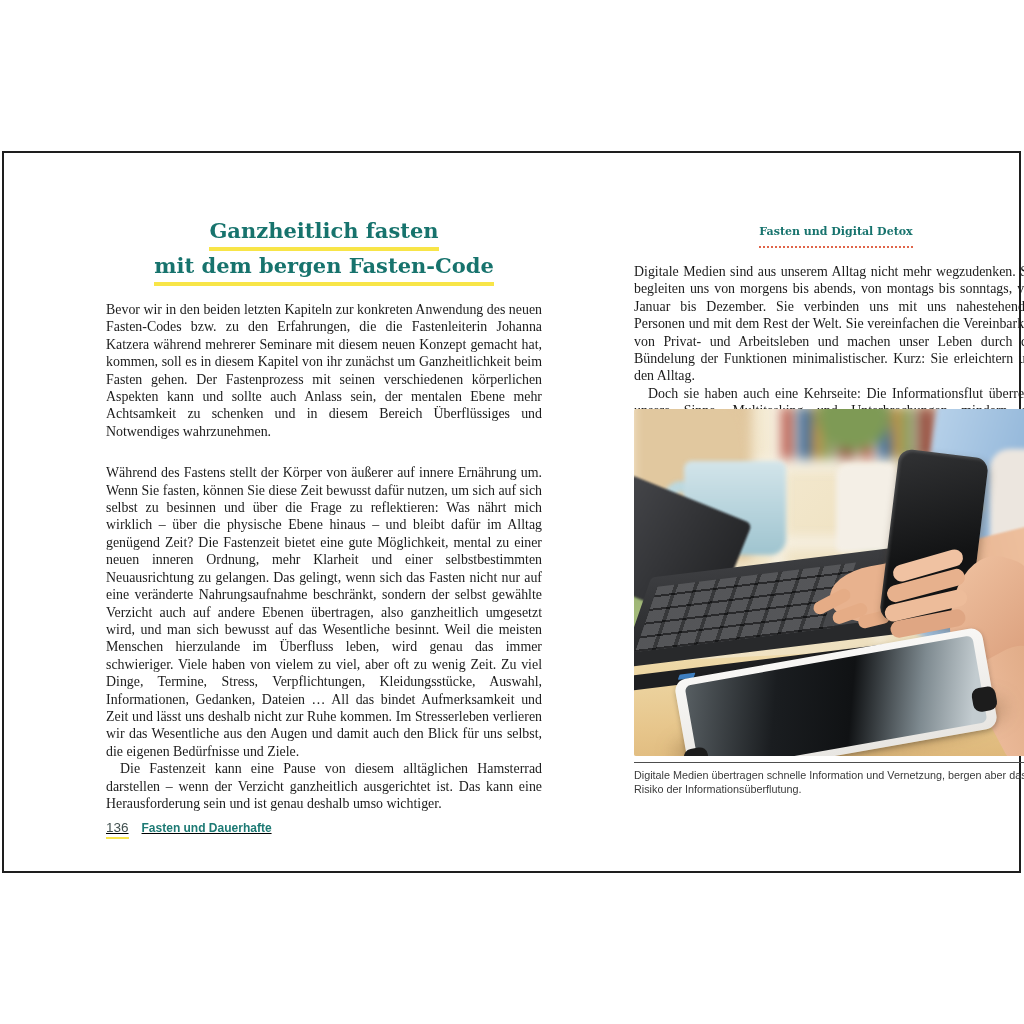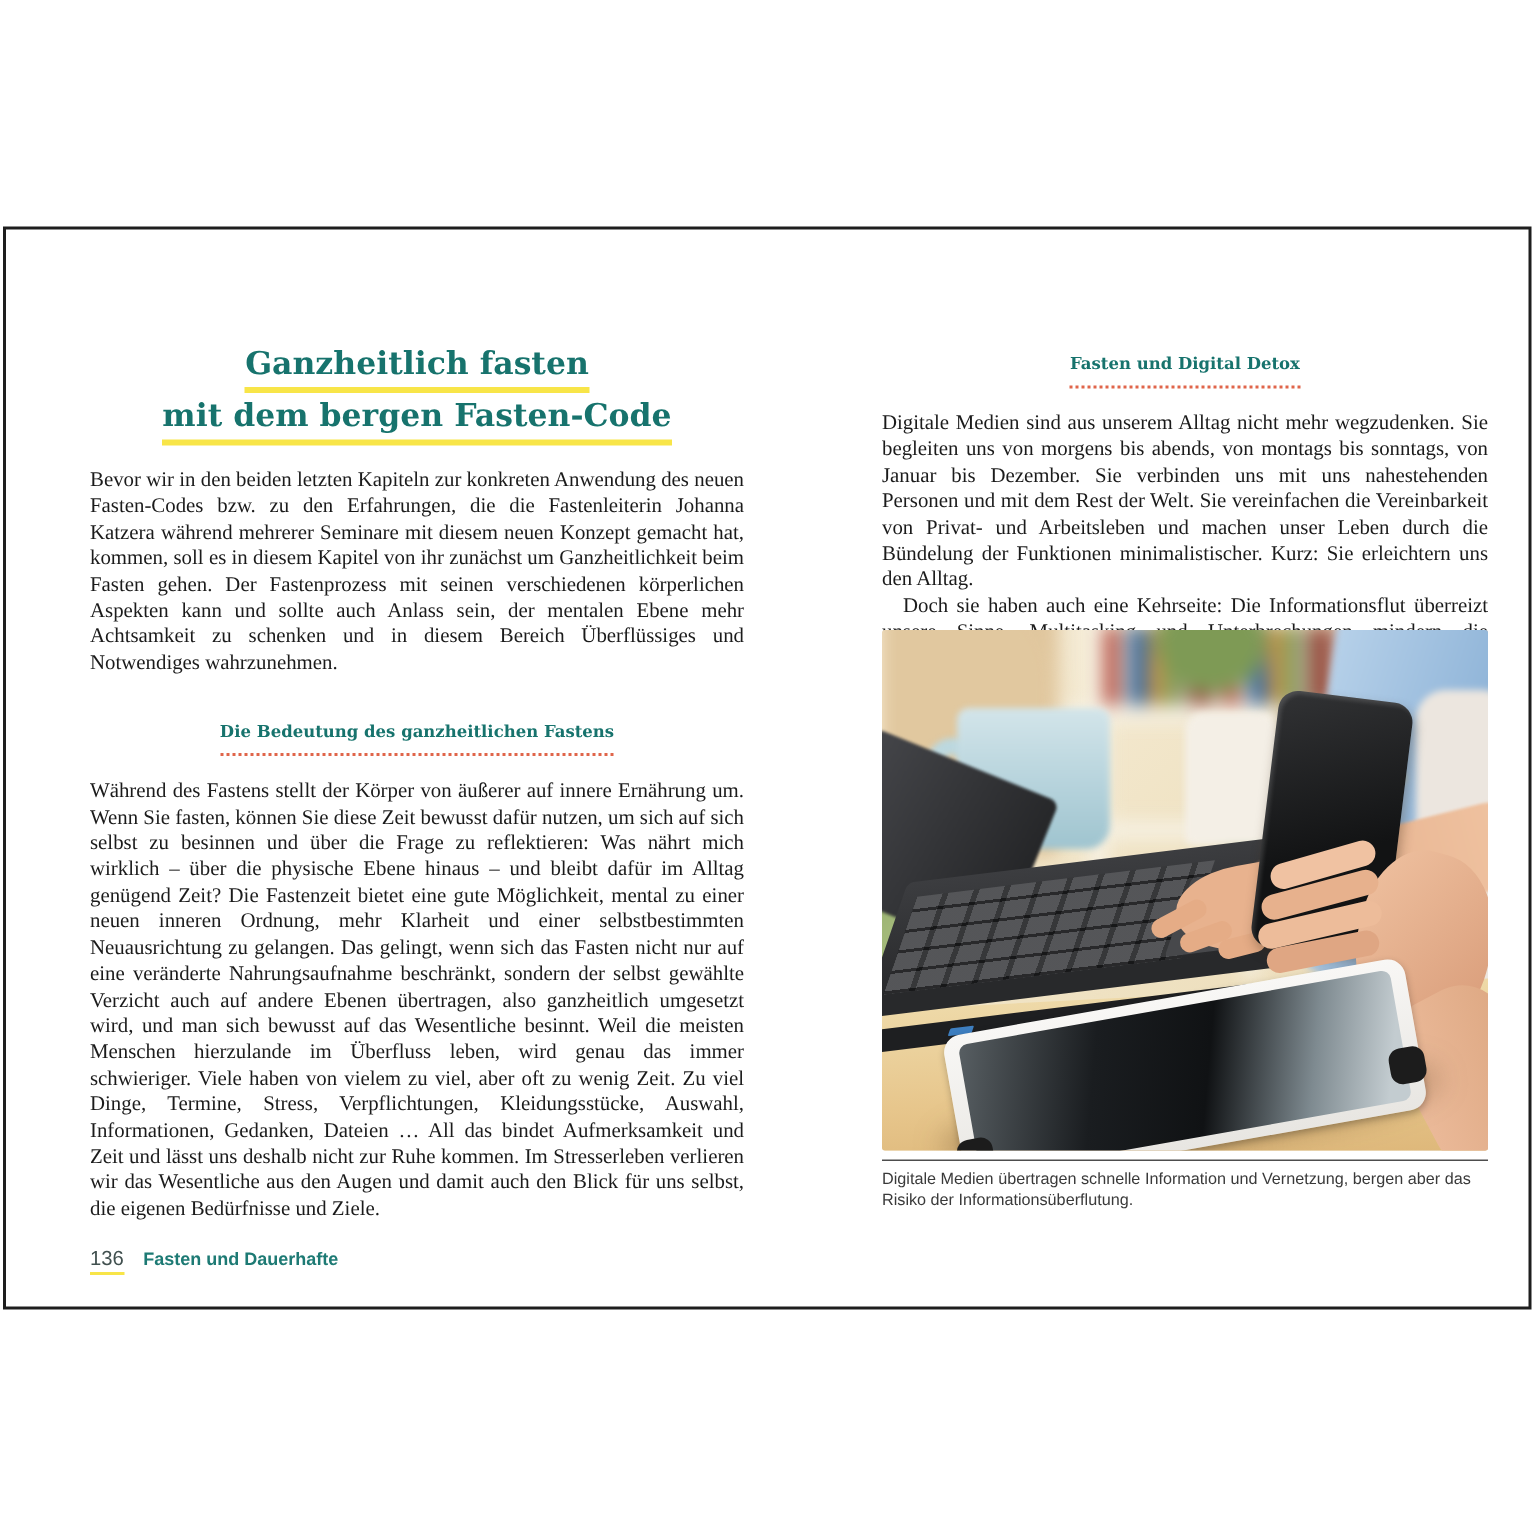--- a/index.html
+++ b/index.html
@@ -1,21 +1,21 @@
 <!DOCTYPE html>
 <html lang="de"><head>
 <meta charset="utf-8">
 <style>
   * { margin:0; padding:0; box-sizing:border-box; }
   html,body { width:1024px; height:1024px; background:#ffffff; font-family:"Liberation Serif", serif; }
   .spread {
     position:absolute; left:2px; top:151px; width:1019px; height:722px;
     background:#ffffff; border:2px solid #1e1e1e;
   }
-  .col { position:absolute; top:15px; height:100%; }
+  .col { position:absolute; top:4px; height:100%;margin-left:46px; }
   .col-left  { left:56px;  width:436px; }
   .col-right { left:584px; width:404px; }
 
   
   .main-heading { margin-top:59px; text-align:center; color:#17736d;
     font-family:"DejaVu Serif", serif; font-weight:bold; font-size:21px; line-height:30px; }
   .main-heading .uline { display:inline-block; border-bottom:4px solid #f8e548; padding-bottom:1px; }
   .sub-heading { text-align:center; color:#17736d;
     font-family:"DejaVu Serif", serif; font-weight:bold; font-size:11px; line-height:25px; }
   .sub-heading .dotline { display:inline-block; border-bottom:2px dotted #e0654a; padding-bottom:2px; }
@@ -23,21 +23,21 @@
 
   
   .body-text { margin-top:15px; font-size:13.9px; line-height:17.4px; color:#1b1b1b;
     text-align:justify; hyphens:auto; -webkit-hyphens:auto; }
   .body-text p + p { text-indent:14px; }
   .indent { text-indent:14px; }
 
   
   .footer { position:absolute; bottom:36px; display:flex; gap:13px; align-items:flex-start;
     font-family:"Liberation Sans", sans-serif; }
-  .footer-left { left:0; }
+  .footer-left { left:0;text-decoration:underline; }
   .footer-right { right:0; }
   .page-num { font-size:13.5px; color:#41504f; border-bottom:2.5px solid #f8e548; padding-bottom:2px; }
   .chapter-label { font-size:12px; color:#1d7a74; font-weight:600; padding-top:1px; }
 
   
   .photo { position:absolute; left:0; top:252px; width:404px; height:347px;
     overflow:hidden; border-radius:2px; background:linear-gradient(135deg,#f7efdc 0%,#f0e3c4 45%,#e9d9b4 100%); }
   .photo div { position:absolute; }
   .blur-layer { inset:-14px; filter:blur(6px); }
   .cabinet { left:12px; top:-10px; width:120px; height:175px; background:#d8b88a; opacity:.75; border-radius:6px; }
@@ -111,24 +111,24 @@
 
   <div class="col col-left">
     <h1 class="main-heading">
       <div><span class="uline">Ganzheitlich fasten</span></div>
       <div><span class="uline">mit dem bergen Fasten-Code</span></div>
     </h1>
     <div class="body-text">
       <p>Bevor wir in den beiden letzten Kapiteln zur konkreten Anwendung des neuen Fasten-Codes bzw. zu den Erfahrungen, die die Fastenleiterin Johanna Katzera während mehrerer Seminare mit diesem neuen Konzept gemacht hat, kommen, soll es in diesem Kapitel von ihr zunächst um Ganzheitlichkeit beim Fasten gehen. Der Fastenprozess mit seinen verschiedenen körperlichen Aspekten kann und sollte auch Anlass sein, der mentalen Ebene mehr Achtsamkeit zu schenken und in diesem Bereich Überflüssiges und Notwendiges wahrzunehmen.</p>
     </div>
     <h2 class="sub-heading mt-sub">
-      <div><span class="dotline">Die Bedeutung des ganzheitlichen Fastens</span></div>
     </h2>
     <div class="body-text">
       <p>Während des Fastens stellt der Körper von äußerer auf innere Ernährung um. Wenn Sie fasten, können Sie diese Zeit bewusst dafür nutzen, um sich auf sich selbst zu besinnen und über die Frage zu reflektieren: Was nährt mich wirklich – über die physische Ebene hinaus – und bleibt dafür im Alltag genügend Zeit? Die Fastenzeit bietet eine gute Möglichkeit, mental zu einer neuen inneren Ordnung, mehr Klarheit und einer selbstbestimmten Neuausrichtung zu gelangen. Das gelingt, wenn sich das Fasten nicht nur auf eine veränderte Nahrungsaufnahme beschränkt, sondern der selbst gewählte Verzicht auch auf andere Ebenen übertragen, also ganzheitlich umgesetzt wird, und man sich bewusst auf das Wesentliche besinnt. Weil die meisten Menschen hierzulande im Überfluss leben, wird genau das immer schwieriger. Viele haben von vielem zu viel, aber oft zu wenig Zeit. Zu viel Dinge, Termine, Stress, Verpflichtungen, Kleidungsstücke, Auswahl, Informationen, Gedanken, Dateien … All das bindet Aufmerksamkeit und Zeit und lässt uns deshalb nicht zur Ruhe kommen. Im Stresserleben verlieren wir das Wesentliche aus den Augen und damit auch den Blick für uns selbst, die eigenen Bedürfnisse und Ziele.</p>
+      <p class="indent">Die Fastenzeit kann eine Pause von diesem alltäglichen Hamsterrad darstellen – wenn der Verzicht ganzheitlich ausgerichtet ist. Das kann eine Herausforderung sein und ist genau deshalb umso wichtiger.</p>
     </div>
     <div class="footer footer-left">
       <span class="page-num">136</span>
       <span class="chapter-label">Fasten und Dauerhafte</span>
     </div>
   </div>
 
   <div class="col col-right">
     <h2 class="sub-heading" style="margin-top:62px;">
       <div><span class="dotline">Fasten und Digital Detox</span></div>

